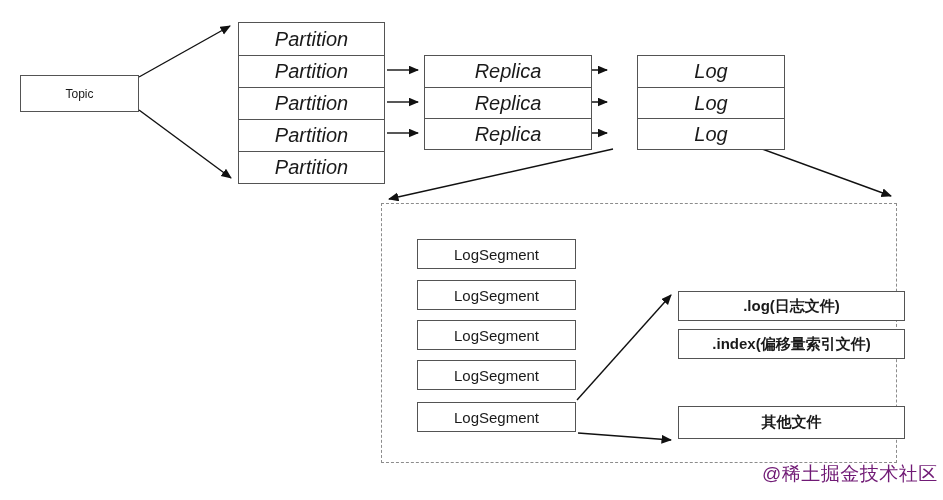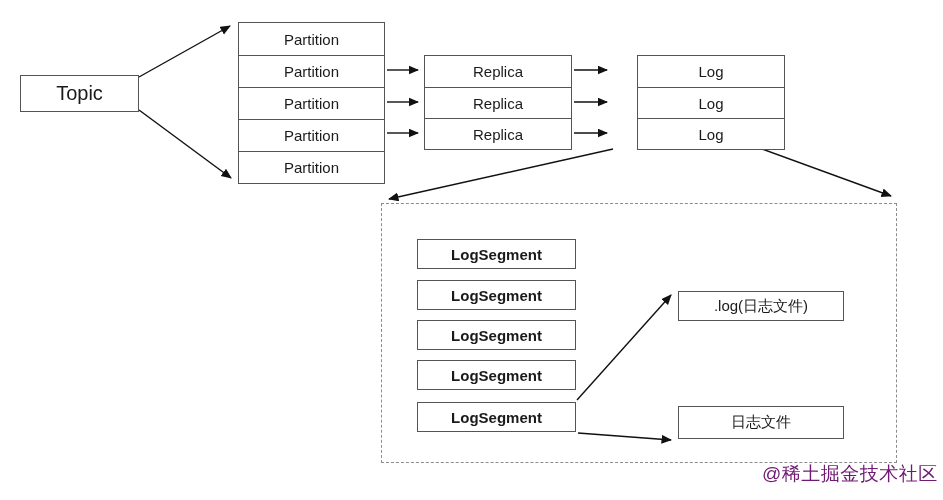--- a/index.html
+++ b/index.html
@@ -29,41 +29,42 @@
     white-space: nowrap;
   }
   .stack {
     position: absolute;
     border: 1px solid #545454;
     background: #ffffff;
     box-sizing: border-box;
   }
   .stack .row {
     display: flex; align-items: center; justify-content: center;
-    font-size: 15px;
+    font-size: 20px;
     box-sizing: border-box;
     white-space: nowrap;
+    font-style: italic;
   }
   .stack .row + .row { border-top: 1px solid #545454; }
   .partitions { left: 238px; top: 22px; width: 147px; }
   .partitions .row { height: 32px; }
-  .replicas { left: 424px; top: 55px; width: 148px; }
+  .replicas { left: 424px; top: 55px; width: 168px; }
   .replicas .row { height: 31px; }
   .logs { left: 613px; top: 55px; width: 148px; margin-left: 24px; }
   .logs .row { height: 31px; }
-  .topic { left: 20px; top: 75px; width: 119px; height: 37px; font-size: 20px; justify-content: center; }
+  .topic { left: 20px; top: 75px; width: 119px; height: 37px; font-size: 12px; justify-content: center; }
   .dashed-box {
     position: absolute;
     left: 381px; top: 203px; width: 516px; height: 260px;
     border: 1.5px dashed #8c8c8c;
     box-sizing: border-box;
     background: transparent;
   }
-  .segment { left: 417px; width: 159px; height: 30px; font-weight: bold; }
-  .filebox { left: 678px; width: 166px; height: 30px; }
+  .segment { left: 417px; width: 159px; height: 30px; }
+  .filebox { left: 678px; width: 227px; height: 30px; font-weight: bold; }
   .watermark {
     position: absolute;
     left: 762px; top: 461px;
     font-size: 19px;
     color: #701a75;
     letter-spacing: 0.5px;
     white-space: nowrap;
   }
 </style>
 </head>
@@ -122,17 +123,18 @@
 
   <div class="dashed-box"></div>
 
   <div class="box segment" style="top:239px">LogSegment</div>
   <div class="box segment" style="top:280px">LogSegment</div>
   <div class="box segment" style="top:320px">LogSegment</div>
   <div class="box segment" style="top:360px">LogSegment</div>
   <div class="box segment" style="top:402px">LogSegment</div>
 
   <div class="box filebox" style="top:291px">.log(日志文件)</div>
-  <div class="box filebox" style="top:406px; height:33px">日志文件</div>
+  <div class="box filebox" style="top:329px">.index(偏移量索引文件)</div>
+  <div class="box filebox" style="top:406px; height:33px">其他文件</div>
 
   <div class="watermark">@稀土掘金技术社区</div>
 
 </div>
 
 </body></html>

